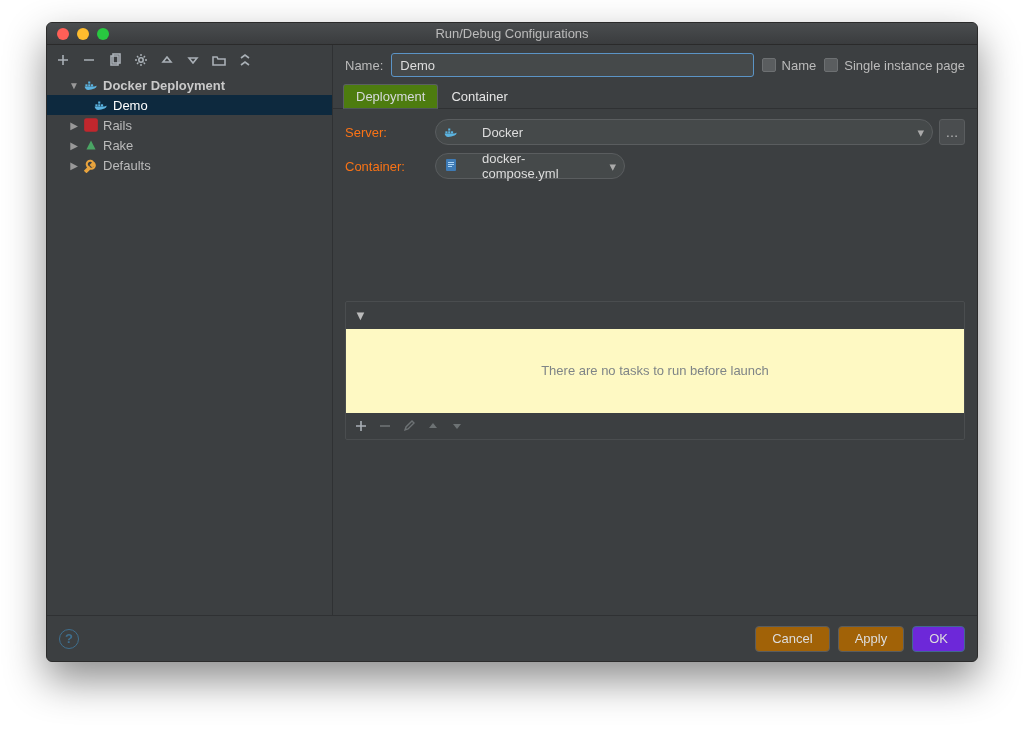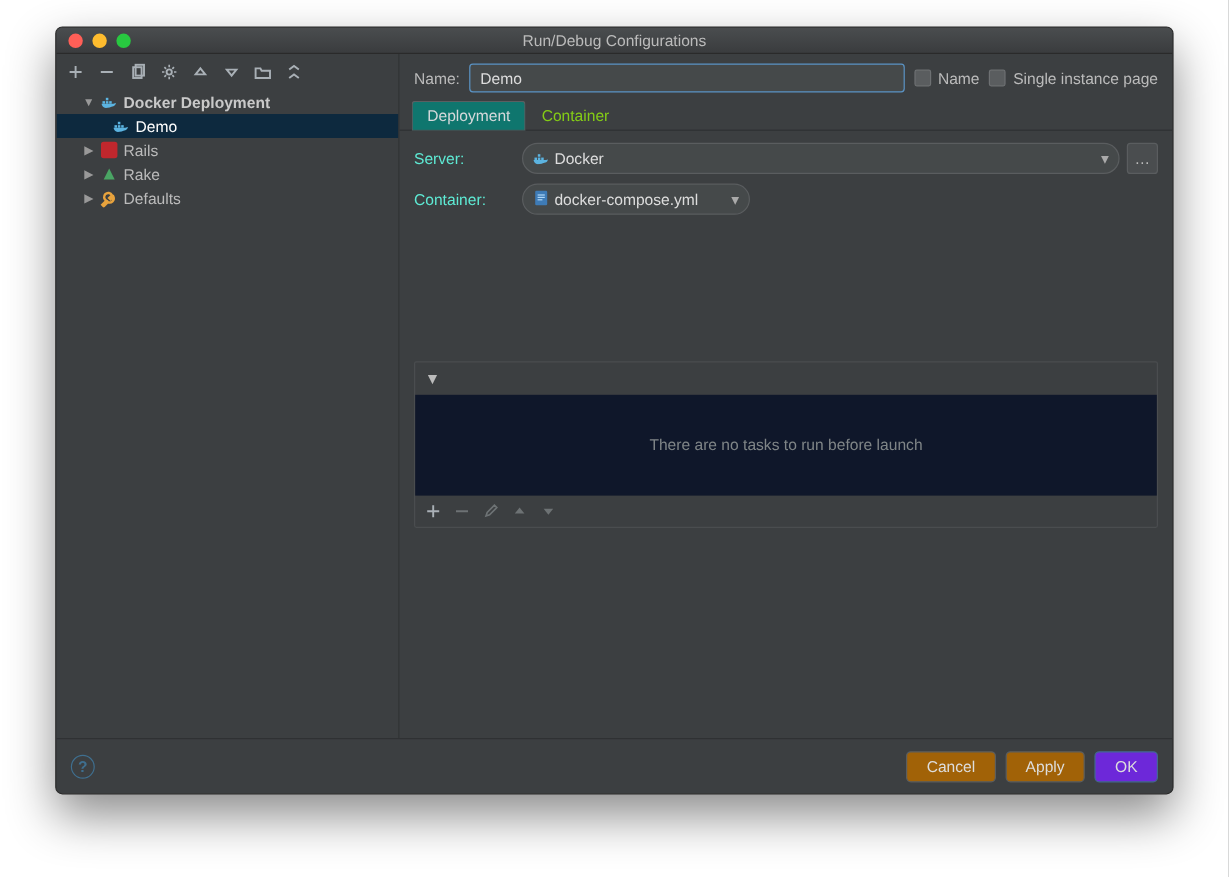--- a/index.html
+++ b/index.html
@@ -36,38 +36,38 @@
   .namebar { padding:8px 12px 6px 12px; }
   .label { color:#bbb; }
   .text-input {
     background:#45494a; border:1px solid #5b94c6; border-radius:3px; height:24px;
     color:#ddd; padding:0 8px; outline:none;
   }
   .chk { display:flex; align-items:center; gap:6px; color:#bbb; cursor:pointer; }
   .chkbox { width:14px; height:14px; background:#5a5d5f; border:1px solid #6d7072; border-radius:2px; display:flex; align-items:center; justify-content:center; }
   .chkbox.checked::after { content:"✓"; color:#ddd; font-size:11px; line-height:1; }
   .tabs { display:flex; gap:0; padding:0 10px; border-bottom:1px solid #2f3133; }
-  .tab { padding:4px 12px; color:#84cc16; cursor:pointer; border:1px solid transparent; border-bottom:none; position:relative; top:1px; }
-  .tab.active { background:#0f766e; border:1px solid #5a5f61; border-bottom:1px solid #4e5658; color:#d6d9db; border-radius:3px 3px 0 0; }
+  .tab { padding:4px 12px; color:#e5e5e5; cursor:pointer; border:1px solid transparent; border-bottom:none; position:relative; top:1px; }
+  .tab.active { background:#4d7c0f; border:1px solid #5a5f61; border-bottom:1px solid #4e5658; color:#d6d9db; border-radius:3px 3px 0 0; }
   .panel { flex:1; display:flex; flex-direction:column; padding:10px 12px 0 12px; gap:8px; min-height:0; }
   .formrow { display:flex; align-items:center; }
-  .formlabel { width:90px; color:#5eead4; }
+  .formlabel { width:90px; color:#f97316; }
   .dropdown {
     flex:1; height:26px; background:#45494a; border:1px solid #5a5d5f; border-radius:13px;
-    display:flex; align-items:center; padding:0 8px; color:#ddd; cursor:pointer; gap:4px;
+    display:flex; align-items:center; padding:0 8px; color:#ddd; cursor:pointer; gap:24px;
     position:relative;
   }
   .dropdown .dd-chevron { margin-left:auto; color:#aaa; }
-  .dd-small { flex:0 0 auto;text-align:center; }
+  .dd-small { flex:0 0 auto; }
   .browse { width:26px; height:26px; background:#4a4d4f; border:1px solid #5a5d5f; border-radius:3px; margin-left:6px; display:flex; align-items:center; justify-content:center; color:#bbb; cursor:pointer; }
   .spacer-panel { flex:1; border:0 solid transparent; }
   .grip { height:6px; display:flex; justify-content:flex-start; align-items:center; padding-left:0; }
   .before-section { border:1px solid #4a4d4f; margin:0 12px; border-radius:2px; }
   .before-header { display:flex; align-items:center; gap:6px; padding:6px 8px; color:#bbb; cursor:pointer; }
-  .before-body { height:84px; display:flex; align-items:center; justify-content:center; color:#7f8587; background:#0f172a; }
+  .before-body { height:84px; display:flex; align-items:center; justify-content:center; color:#7f8587; background:#fef9c3; }
   .before-tools { display:flex; align-items:center; gap:10px; padding:6px 8px; color:#9aa0a3; }
   .before-tools .tb { width:14px; height:14px; cursor:pointer; display:flex; align-items:center; justify-content:center;}
   .after-checks { display:flex; align-items:center; gap:18px; padding:8px 12px 0 12px; }
   .footer { height:46px; border-top:1px solid #2f3133; display:flex; align-items:center; padding:0 12px; gap:8px; }
   .footer .help { width:20px; height:20px; border-radius:50%; border:1.5px solid #3f6f8f; color:#3f6f8f; display:flex; align-items:center; justify-content:center; font-weight:700; cursor:pointer; }
   .btn { height:26px; padding:0 16px; background:#a16207; border:1px solid #5a5d5f; color:#ddd; border-radius:4px; cursor:pointer; display:flex; align-items:center; }
   .btn.primary { background:#6d28d9; border-color:#42688f; }
   .icon-docker { width:14px; height:10px; }
   .icon-file { width:14px; height:14px; }
 </style>

